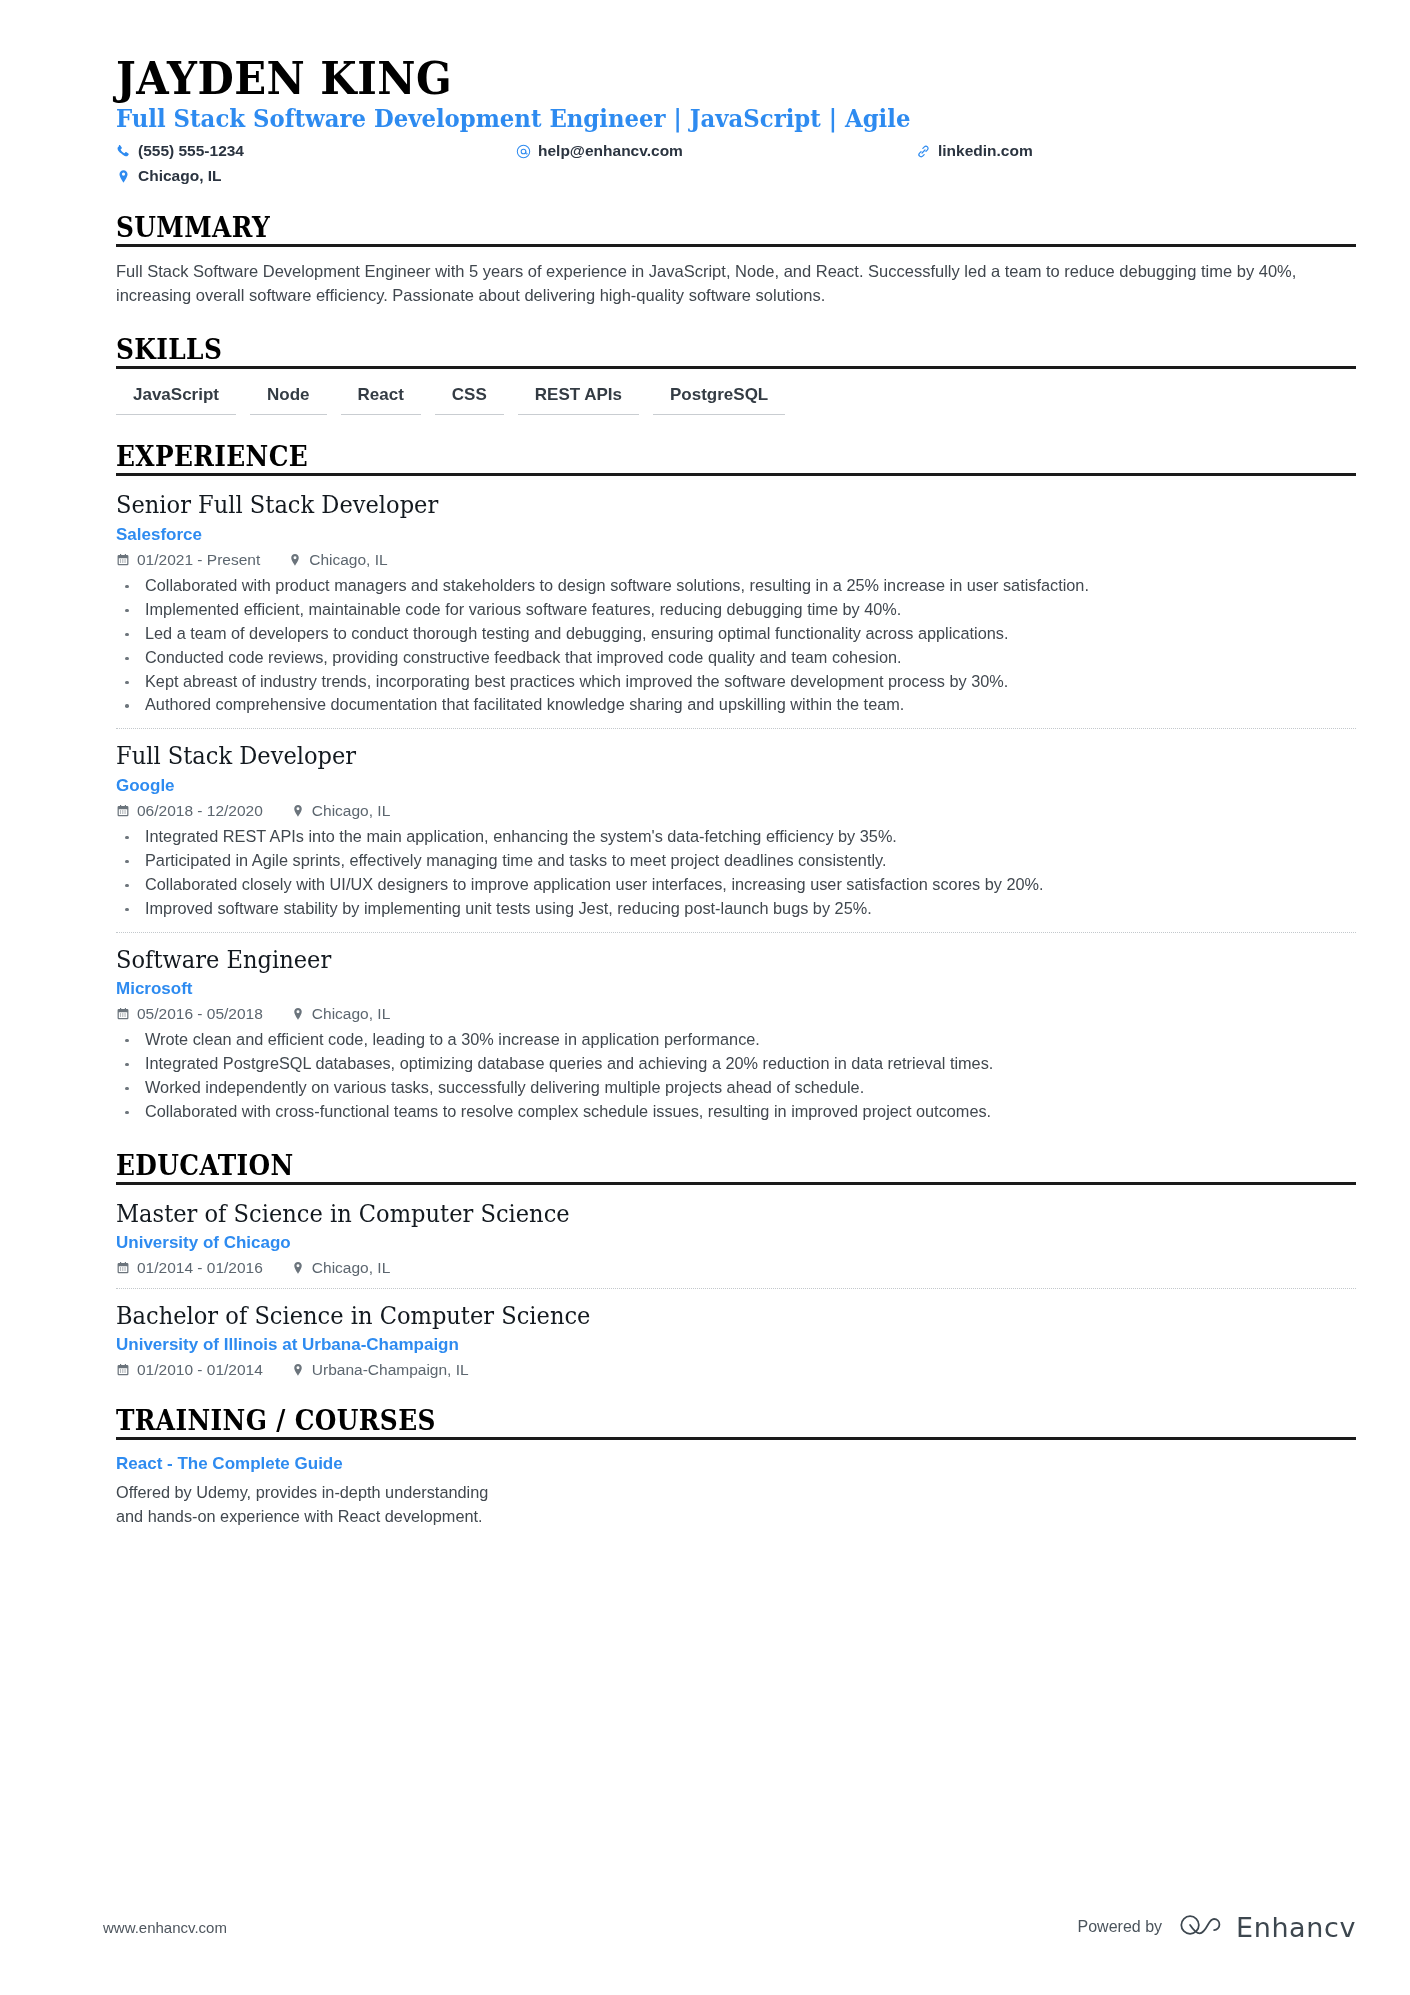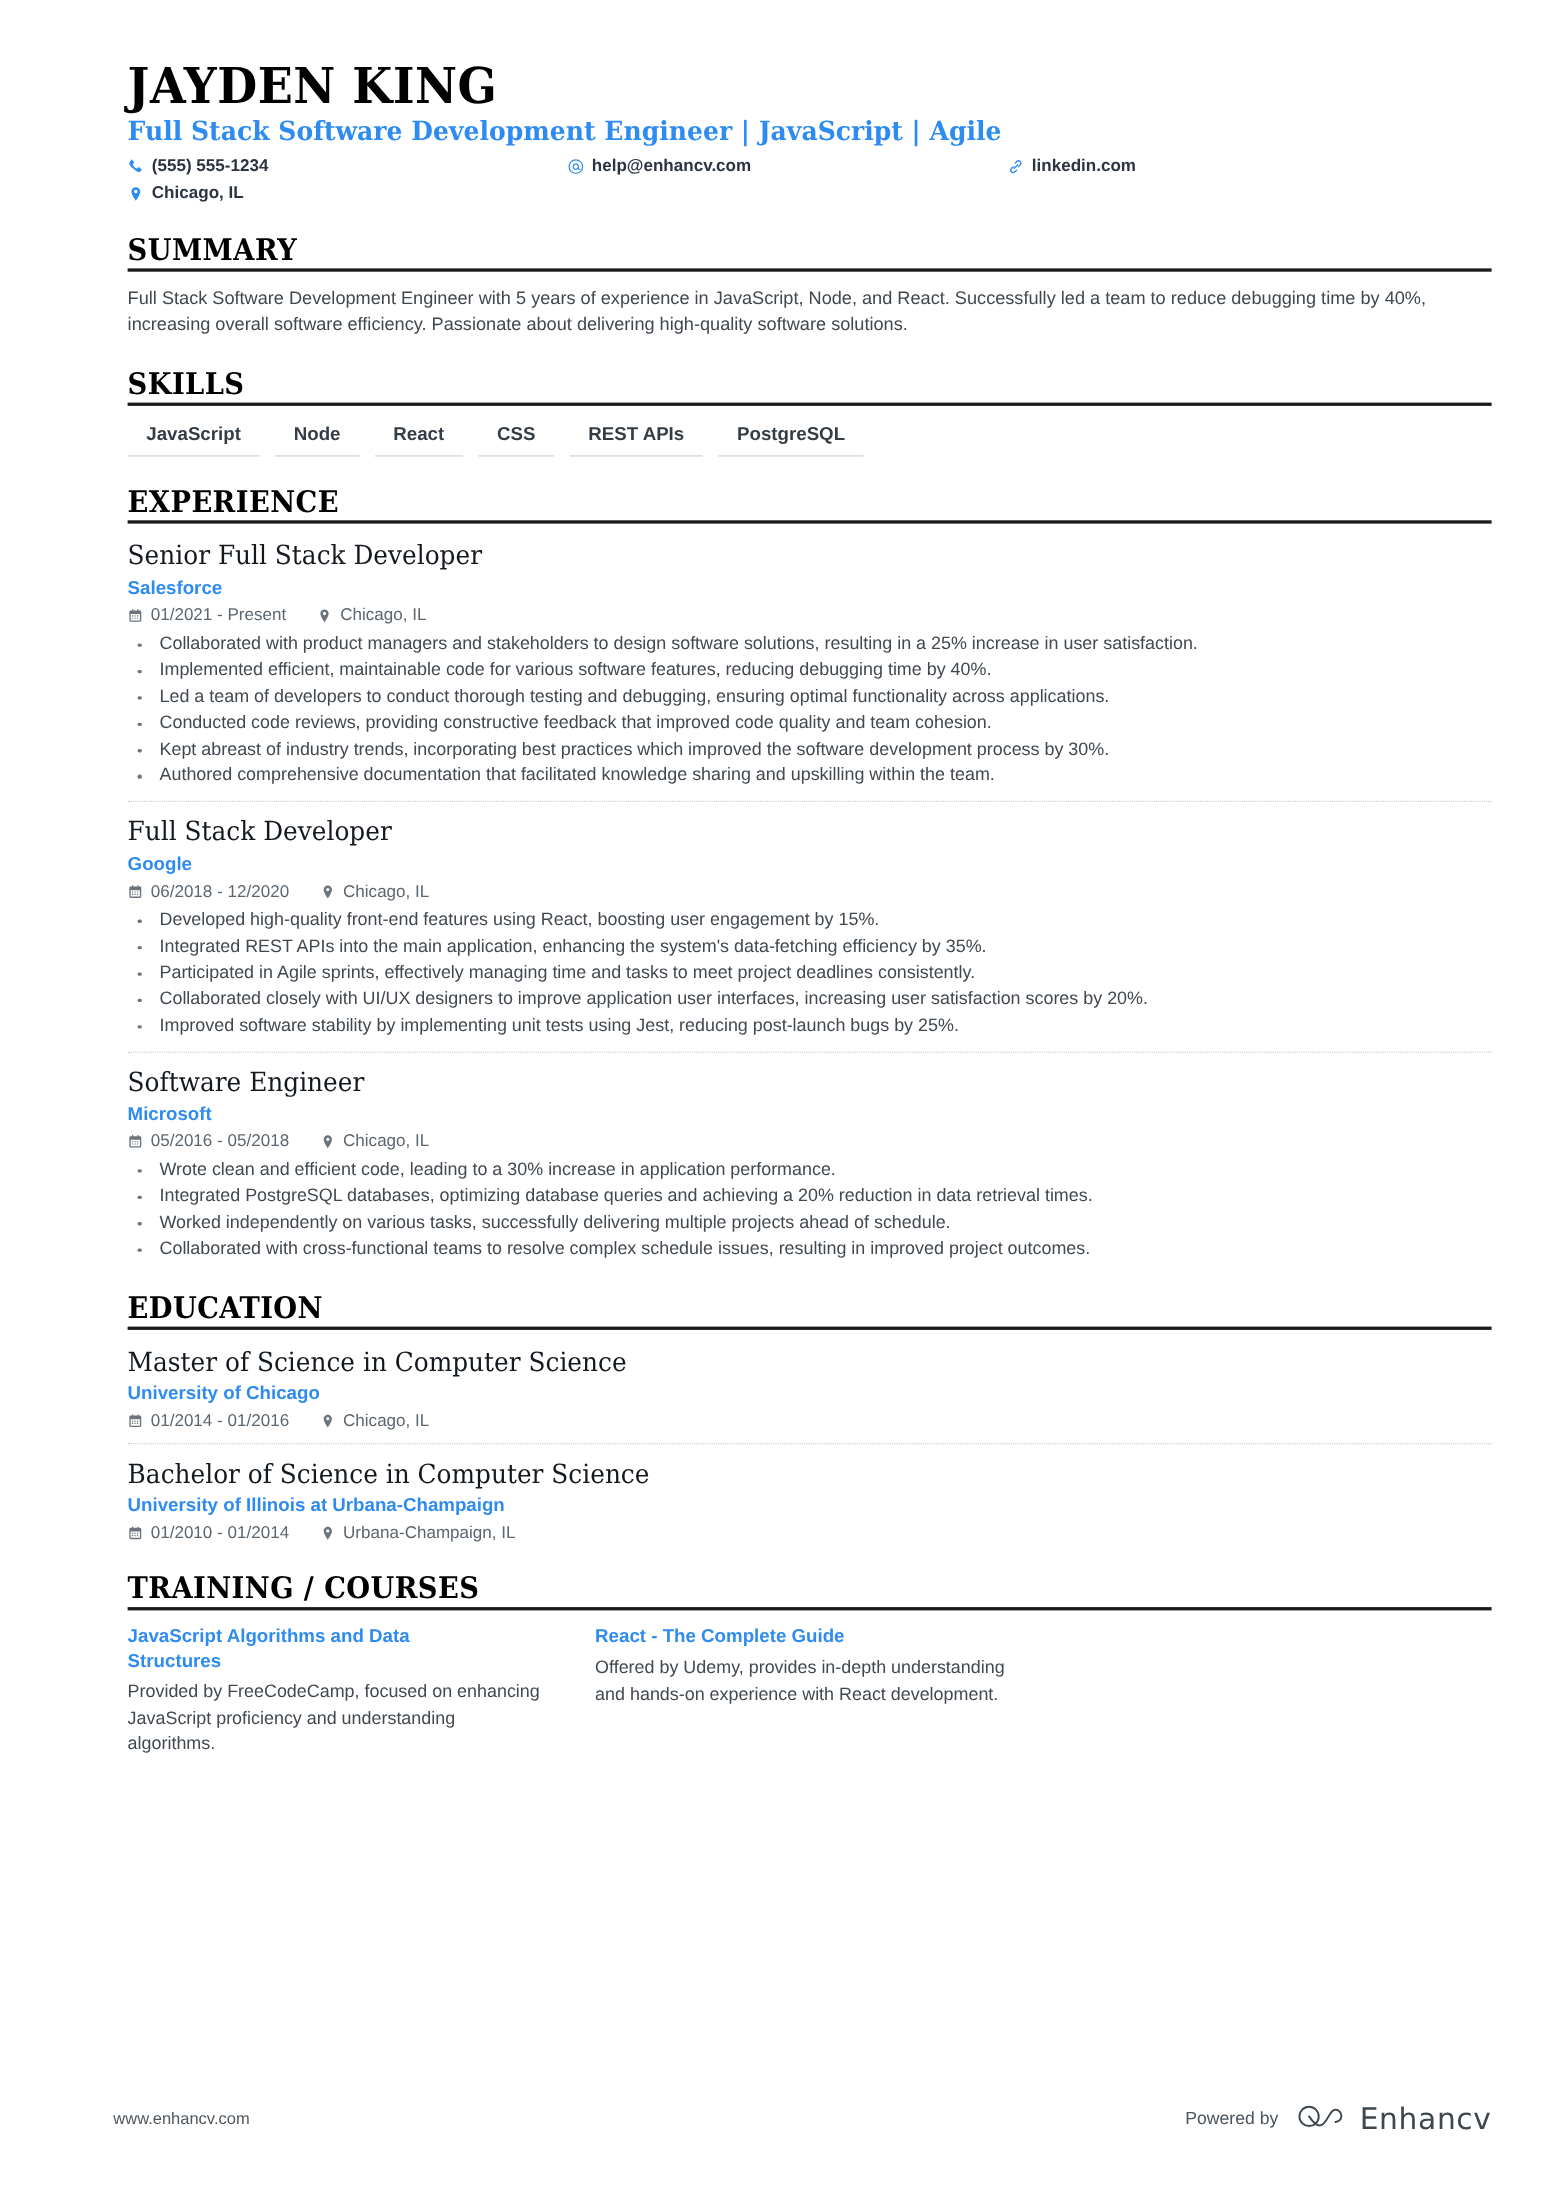--- a/index.html
+++ b/index.html
@@ -333,21 +333,20 @@
         <span class="meta-chunk">
           <span class="ic">
             <svg width="14" height="14" viewBox="0 0 16 16" fill="#6b747c">
                 <path d="M8 1.2c-2.4 0-4.3 1.9-4.3 4.3 0 3.2 4.3 9 4.3 9s4.3-5.8 4.3-9c0-2.4-1.9-4.3-4.3-4.3zm0 5.9a1.7 1.7 0 1 1 0-3.4 1.7 1.7 0 0 1 0 3.4z"></path>
               </svg>
           </span>
           <span>Chicago, IL</span>
         </span>
       </div>
       <ul class="bullets">
-        <li>Developed high-quality front-end features using React, boosting user engagement by 15%.</li>
         <li>Integrated REST APIs into the main application, enhancing the system's data-fetching efficiency by 35%.</li>
         <li>Participated in Agile sprints, effectively managing time and tasks to meet project deadlines consistently.</li>
         <li>Collaborated closely with UI/UX designers to improve application user interfaces, increasing user satisfaction scores by 20%.</li>
         <li>Improved software stability by implementing unit tests using Jest, reducing post-launch bugs by 25%.</li>
       </ul>
     </div>
 
     <div class="entry-sep"></div>
 
     <div class="entry">
@@ -430,24 +429,20 @@
           <span>Urbana-Champaign, IL</span>
         </span>
       </div>
     </div>
   </div>
 
   <div class="section">
     <div class="section-title">TRAINING / COURSES</div>
     <div class="section-rule"></div>
     <div class="training-grid">
-      <div>
-        <div class="course-title">JavaScript Algorithms and Data Structures</div>
-        <div class="course-desc">Provided by FreeCodeCamp, focused on enhancing JavaScript proficiency and understanding algorithms.</div>
-      </div>
       <div>
         <div class="course-title">React - The Complete Guide</div>
         <div class="course-desc">Offered by Udemy, provides in-depth understanding and hands-on experience with React development.</div>
       </div>
     </div>
   </div>
 
   <div class="footer">
     <div class="footer-url">www.enhancv.com</div>
     <div class="footer-right">

